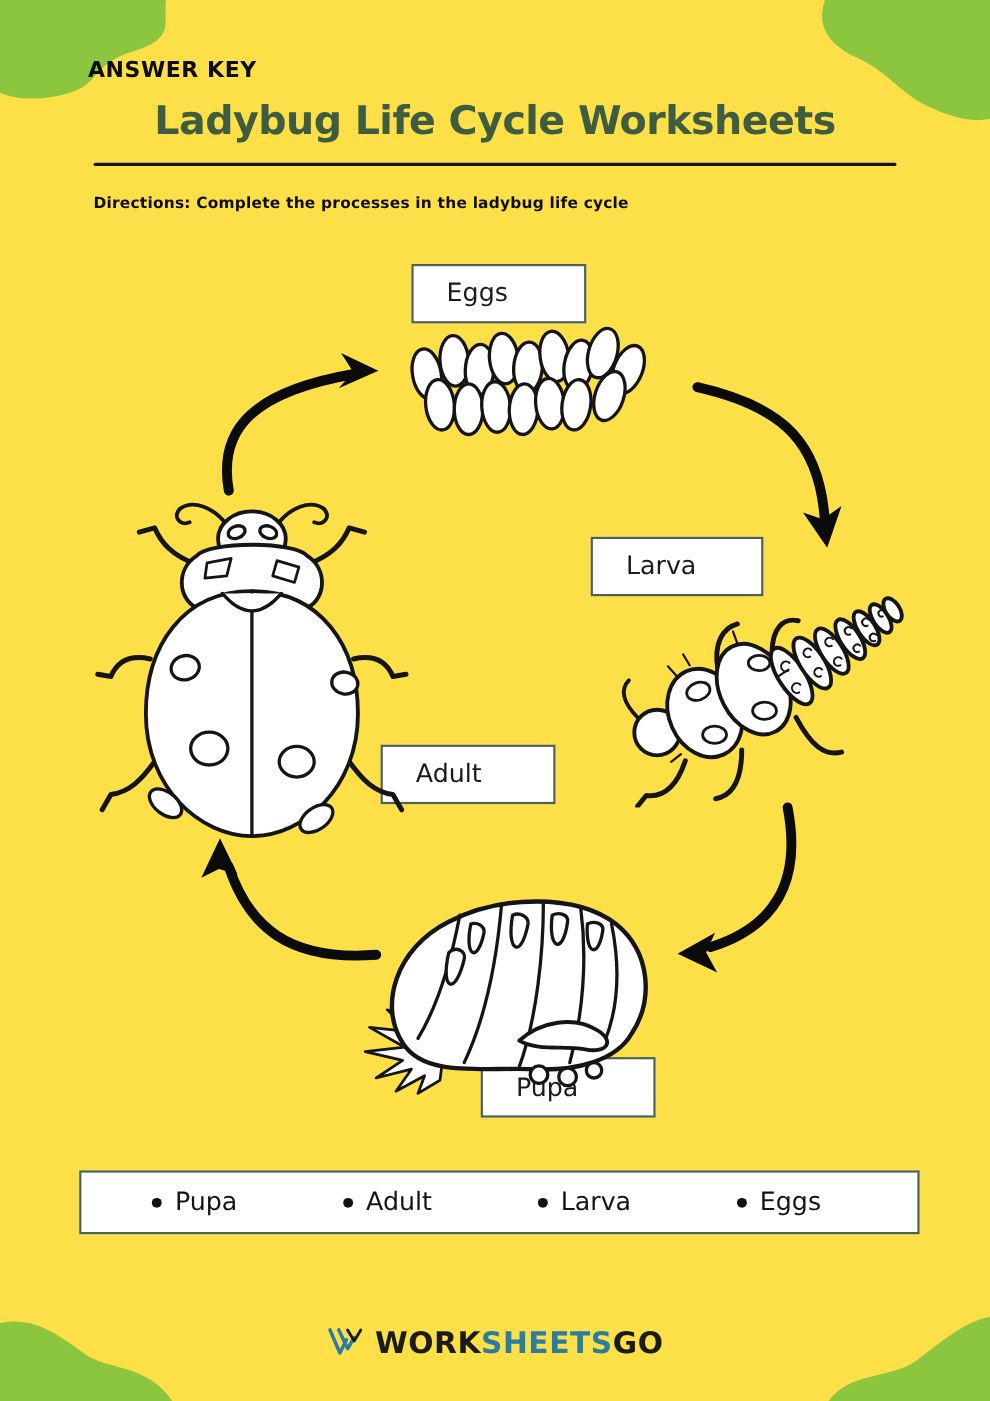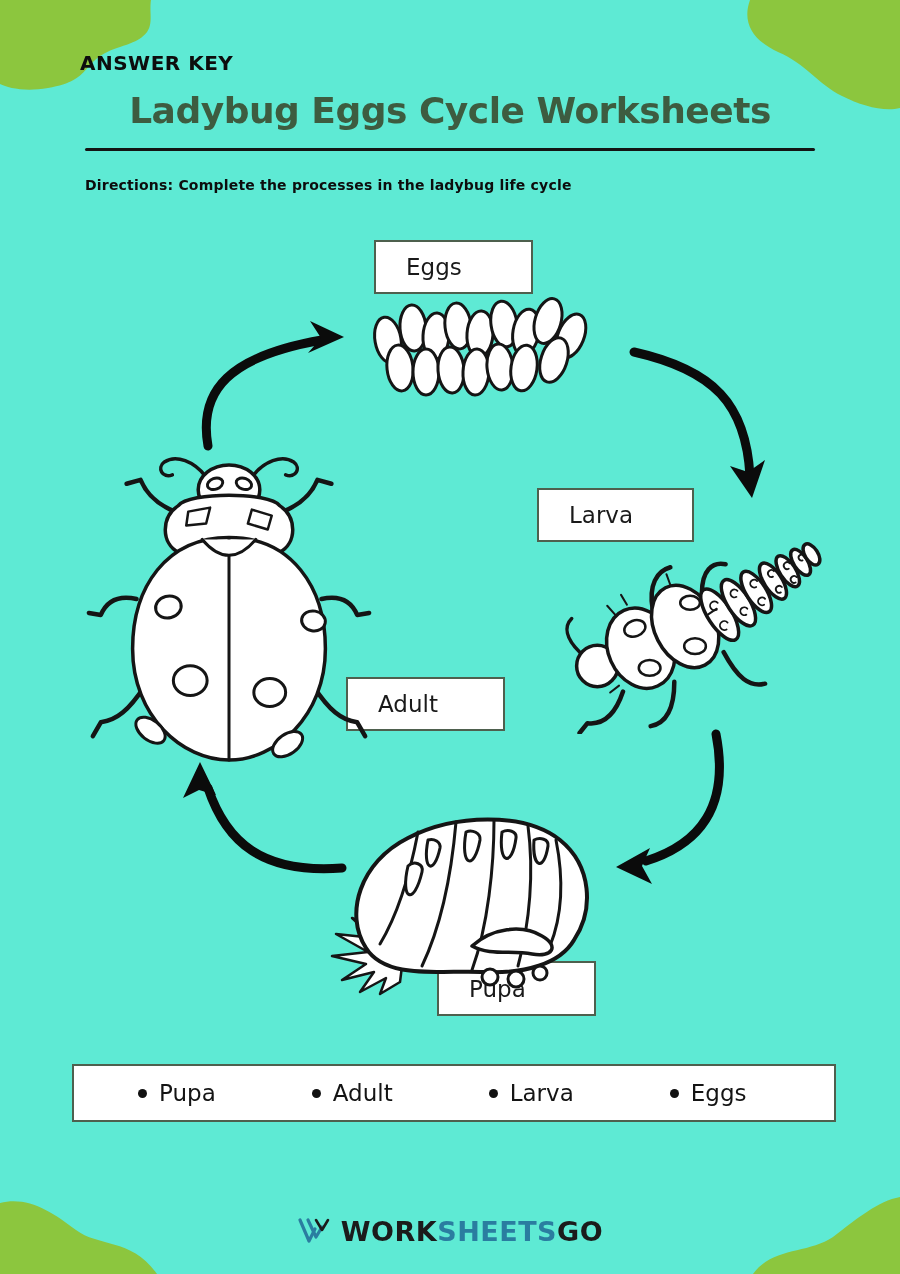--- a/index.html
+++ b/index.html
@@ -1,18 +1,18 @@
 <!DOCTYPE html>
 <html><head>
 <meta charset="utf-8">
 <style>
   html,body{margin:0;padding:0;background:#fff;}
   .page{
     position:relative;width:900px;height:1274px;margin:0 auto;
-    background:#5eead4;overflow:hidden;
+    background:#fde047;overflow:hidden;
     font-family:"DejaVu Sans","Liberation Sans",sans-serif;color:#111;
   }
   svg{display:block;}
   .abs{position:absolute;}
   
   .blob-layer{position:absolute;inset:0;pointer-events:none;}
   
   .answer-key{
     position:absolute;left:80px;top:51px;
     font-size:20px;font-weight:bold;letter-spacing:.5px;color:#0d0d0d;
@@ -42,41 +42,41 @@
   .word-bank{
     position:absolute;left:72px;top:1064px;width:764px;height:58px;
     background:#fff;border:2.5px solid #4e604e;box-sizing:border-box;
     display:flex;align-items:center;padding-left:64px;gap:96px;
   }
   .word-item{display:flex;align-items:center;gap:12px;font-size:23px;color:#141414;}
   .bullet{width:9px;height:9px;border-radius:50%;background:#111;flex:0 0 auto;}
   
   .footer-logo{
     position:absolute;left:0;top:1206px;width:900px;height:50px;
-    display:flex;align-items:center;justify-content:center;gap:10px;
+    display:flex;justify-content:center;gap:10px;
   }
   .logo-text{font-size:27px;font-weight:800;letter-spacing:.5px;white-space:nowrap;}
   .logo-black{color:#1b1b1b;}
   .logo-teal{color:#2a7da0;}
   .lineart path,.lineart ellipse,.lineart circle{vector-effect:non-scaling-stroke;}
 </style>
 </head>
 <body>
 
 <div class="page">
 
   <svg class="blob-layer" width="900" height="1274" viewBox="0 0 900 1274">
     <path fill="#8cc63e" d="M0,0 H151 C148,20 161,35 120,47 C78,60 96,80 48,88 C25,92 8,88 0,84 Z"></path>
     <path fill="#8cc63e" d="M900,0 H750 C742,22 752,40 778,52 C806,64 818,84 842,96 C862,106 884,112 900,108 Z"></path>
     <path fill="#8cc63e" d="M0,1274 V1203 C28,1196 52,1212 76,1230 C98,1247 132,1238 157,1274 Z"></path>
     <path fill="#8cc63e" d="M900,1274 V1197 C878,1201 858,1218 833,1237 C808,1254 772,1247 753,1274 Z"></path>
   </svg>
 
   <div class="answer-key">ANSWER KEY</div>
-  <div class="title">Ladybug Eggs Cycle Worksheets</div>
+  <div class="title">Ladybug Life Cycle Worksheets</div>
   <div class="divider"></div>
   <div class="directions">Directions: Complete the processes in the ladybug life cycle</div>
 
   <div class="stage-box box-eggs">
     <span>Eggs</span>
   </div>
   <div class="stage-box box-larva">
     <span>Larva</span>
   </div>
   <div class="stage-box box-adult">

